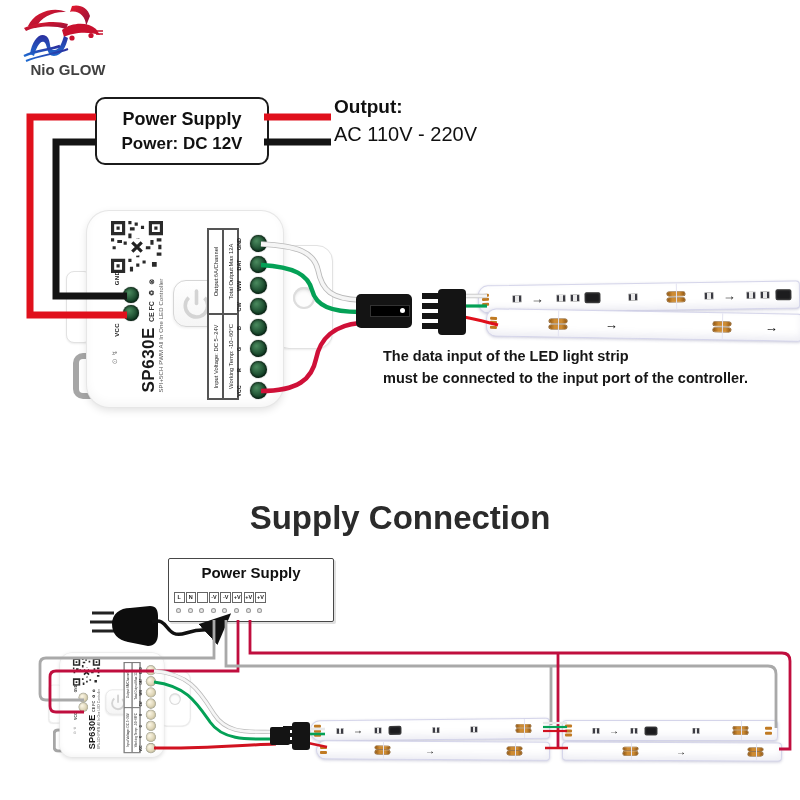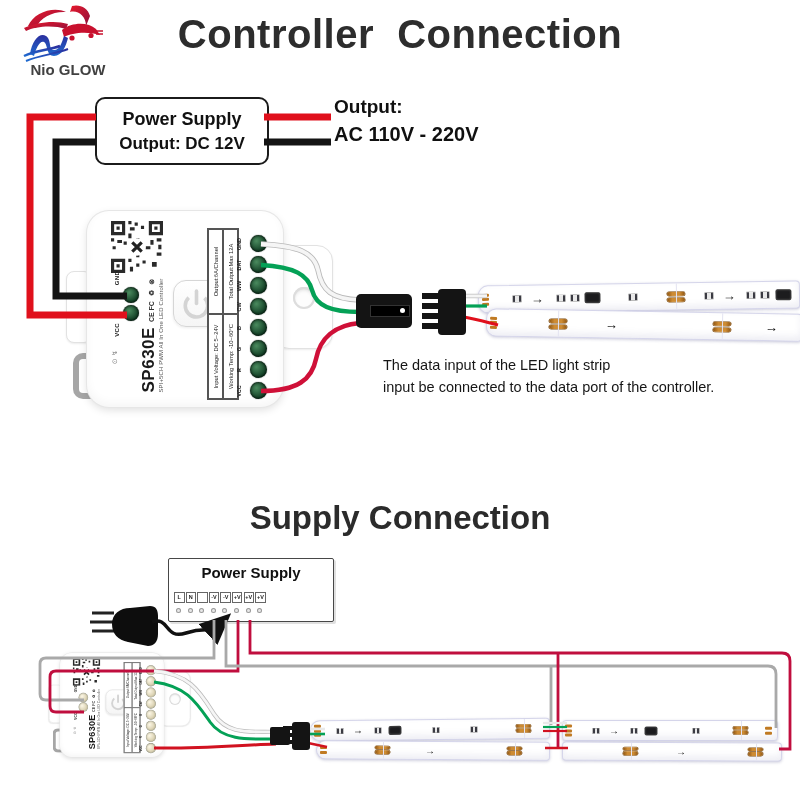--- a/index.html
+++ b/index.html
@@ -18,24 +18,24 @@
   .brandtxt { position:absolute; left:8px; top:61px; width:120px; text-align:center;
               font-size:15px; font-weight:700; color:#414141; }
 
   
   .psubox { position:absolute; left:95px; top:97px; width:170px; height:64px;
             border:2.5px solid #1b1b1b; border-radius:10px; background:#fff; z-index:5;
             display:flex; flex-direction:column; justify-content:center; align-items:center; gap:4px; }
   .psubox .l1 { font-size:18px; font-weight:700; color:#111; }
   .psubox .l2 { font-size:17px; font-weight:700; color:#111; }
   .inlabel { position:absolute; left:334px; top:96px; font-size:19px; font-weight:700; color:#101010; z-index:5; }
-  .invalue { position:absolute; left:334px; top:123px; font-size:20px; font-weight:700; color:#101010; z-index:5; }
-
-  
-  .note { position:absolute; left:383px; top:354px; font-size:14.5px; color:#161616; line-height:22px; z-index:5; }
+  .invalue { position:absolute; left:334px; top:123px; font-size:20px; font-weight:400; color:#101010; z-index:5; }
+
+  
+  .note { position:absolute; left:383px; top:345px; font-size:14.5px; color:#161616; line-height:22px; z-index:5;font-weight:bold; }
 
   
   .controller { position:absolute; width:196px; height:196px; z-index:4; }
   .ear { position:absolute; background:#fff; border:1.5px solid #e2e2e2; box-shadow:0 1px 2px rgba(0,0,0,.08); z-index:0; }
   .ear-l { left:-21px; top:60px; width:24px; height:70px; border-radius:8px; }
   .ear-r { left:186px; top:34px; width:58px; height:102px; border-radius:16px; }
   .hole { position:absolute; left:19px; top:41px; width:22px; height:22px; border-radius:50%; background:#fdfdfd;
           box-shadow:inset 0 0 0 2px #ddd, inset 0 2px 4px rgba(0,0,0,.18); }
   .clip { position:absolute; left:-14px; top:142px; width:16px; height:34px;
           border:6px solid #a6a6a6; border-right:none; border-radius:10px 0 0 10px; z-index:0; }
@@ -141,33 +141,32 @@
     <path d="M46 26 C56 18 72 18 80 25 L84 31 C70 27 56 29 48 33 Z" fill="#c8102e"></path>
     <circle cx="56" cy="34" r="2.6" fill="#c8102e"></circle>
       <circle cx="75" cy="31.5" r="2.6" fill="#c8102e"></circle>
     <path d="M80 27 h7 M80 30 h7" stroke="#c8102e" stroke-width="1.4"></path>
     <path d="M14 50 C16 36 24 28 30 32 C36 36 32 46 38 46 C44 46 46 38 48 32 L52 34 C50 42 46 52 38 52 C30 52 32 40 28 38 C24 36 20 44 18 52 Z" fill="url(#lgB)"></path>
     <path d="M8 52 C20 46 34 46 44 42" stroke="url(#lgB)" stroke-width="2.5" fill="none"></path>
     <path d="M10 57 C24 51 40 50 52 45" stroke="url(#lgB)" stroke-width="2" fill="none"></path>
   </svg>
   <div class="brandtxt">Nio GLOW</div>
 
-  <div class="h1">Controller  Connection</div>
   <div class="h2">Supply Connection</div>
 
   <div class="psubox">
     <div class="l1">Power Supply</div>
-    <div class="l2">Output: DC 12V</div>
+    <div class="l2">Power: DC 12V</div>
   </div>
   <div class="inlabel">Output:</div>
   <div class="invalue">AC 110V - 220V</div>
 
   <div class="note">
     <div>The data input of the LED light strip</div>
-    <div>input be connected to the data port of the controller.</div>
+    <div>must be connected to the input port of the controller.</div>
   </div>
 
   <div class="strip" id="stripA" style="left:478px;top:283px;width:320px;height:26px;transform:rotate(-0.9deg);">
     <i class="cpads" style="left:3px">
         <b></b>
         <b></b>
         <b></b>
       </i>
     <i class="cres" style="left:34px"></i>
     <i class="carw" style="left:52px">→</i>

